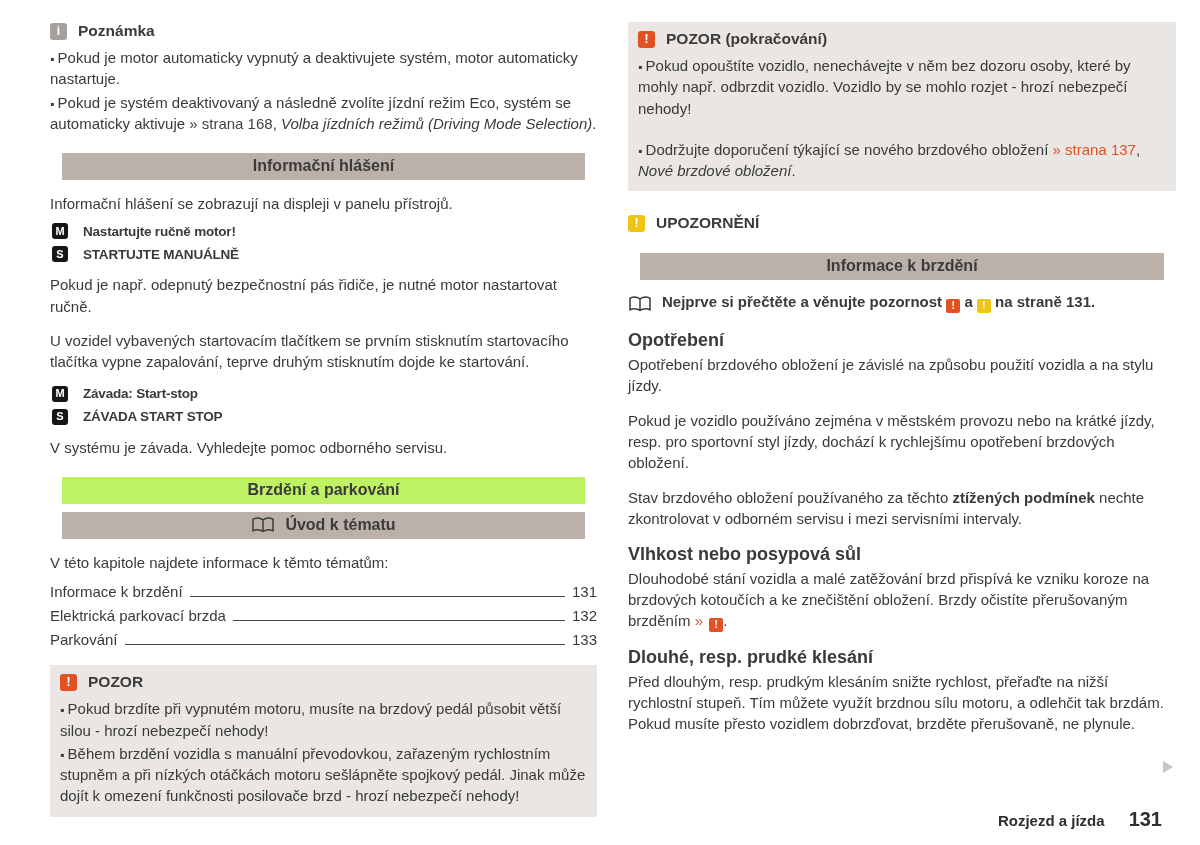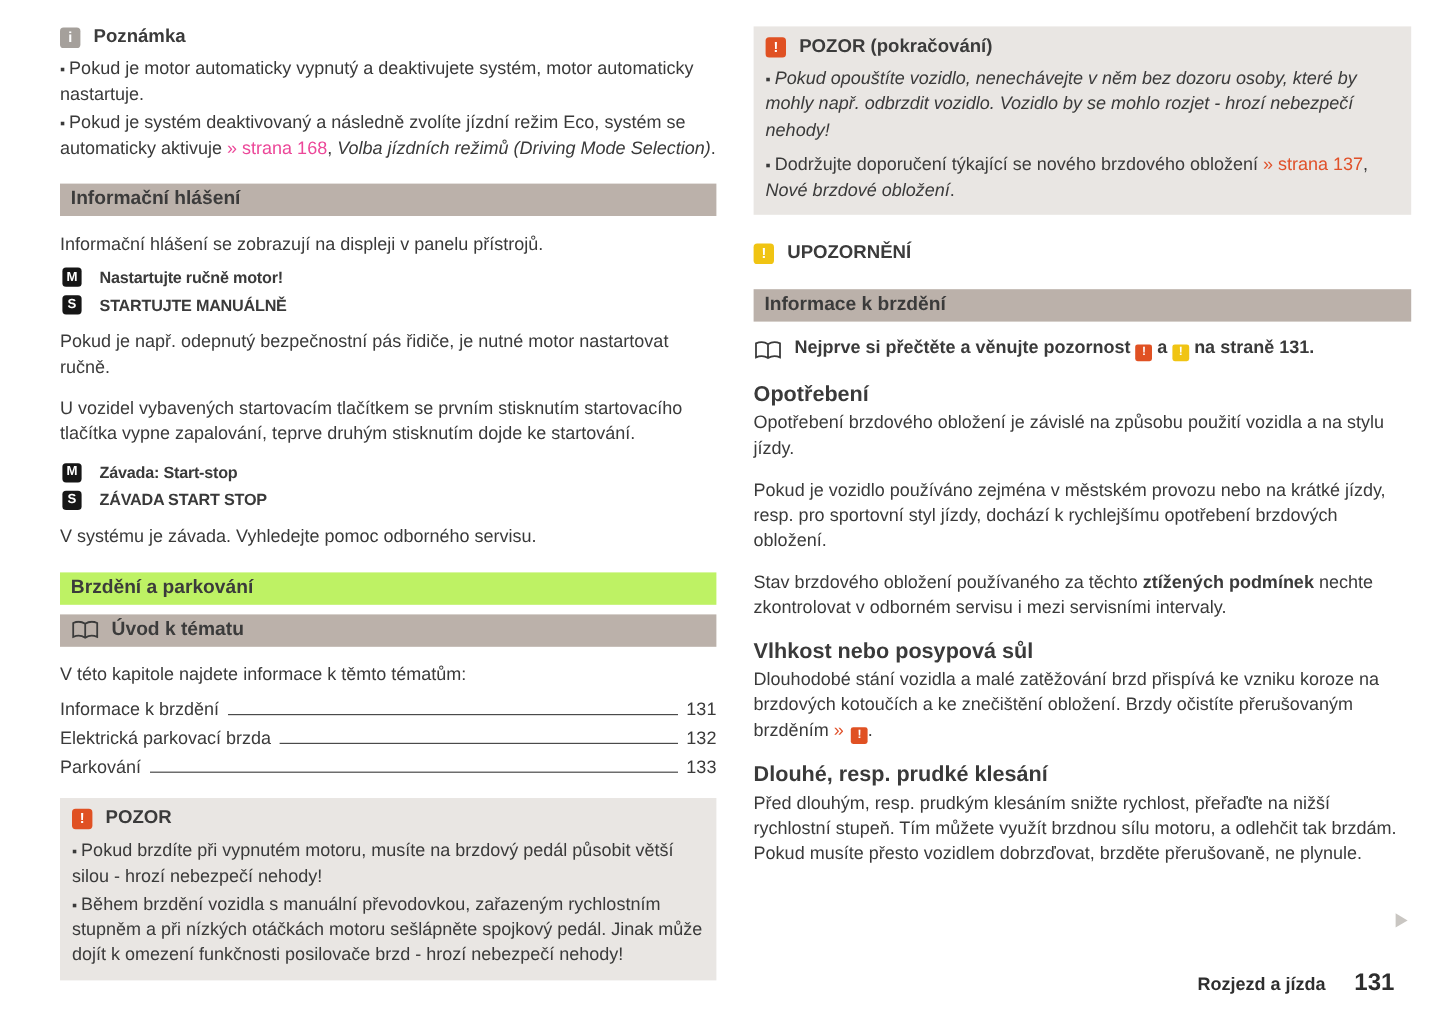--- a/index.html
+++ b/index.html
@@ -21,34 +21,34 @@
   .whitebox p.body:last-child,.graybox p.body:last-child{margin-bottom:0;}
 
   .icon-sq{display:inline-flex;align-items:center;justify-content:center;flex:0 0 auto;
     width:17px;height:17px;border-radius:3px;color:#fff;font-weight:bold;font-size:12px;line-height:1;}
   .icon-note{background:#a5a09b;font-style:normal;}
   .icon-caution{background:#e05123;}
   .icon-warning{background:#f0c413;}
   .icon-inline{width:14px;height:14px;font-size:10px;border-radius:2px;vertical-align:-2px;display:inline-flex;}
 
   .bar{background:#bbb1aa;color:#3b3b3b;font-weight:bold;font-size:16px;
-    padding:4px 9px 5px;margin:0 0 13px;display:flex;align-items:center;gap:10px;}
+    padding:4px 9px 5px;margin:0 12px 13px;display:flex;align-items:center;gap:10px;justify-content:center;}
   .bar-green{background:#bef264;margin-bottom:8px;}
 
   .ind-row{display:flex;align-items:center;gap:15px;margin:0 0 7px;padding-left:2px;}
   .ind-icon{display:inline-flex;align-items:center;justify-content:center;width:16px;height:16px;
     border-radius:3px;background:#161616;color:#fff;font-weight:bold;font-size:11px;line-height:1;}
   .ind-text{font-weight:bold;font-size:13.5px;letter-spacing:-0.2px;}
   .ind-group{margin:2px 0 12px;}
 
   .toc{margin:0 0 17px;}
   .toc-row{display:flex;align-items:baseline;font-size:15px;margin-bottom:7px;cursor:pointer;}
   .toc-leader{flex:1;border-bottom:1px solid #4a4a4a;margin:0 7px 3px 7px;}
   .subhead{font-weight:bold;font-size:18px;line-height:1.42;margin:0;}
-  .link-green{color:#ec4899;text-decoration:none;cursor:pointer;}
+  .link-green{color:#404040;text-decoration:none;cursor:pointer;}
   .link-orange{color:#e0512a;text-decoration:none;cursor:pointer;}
   .readfirst{display:flex;align-items:flex-end;gap:10px;font-weight:bold;font-size:15px;margin:0 0 15px;}
   .book-svg{flex:0 0 auto;margin-top:1px;}
   .inline-gap{display:inline-block;width:2px;}
 
   .footer{position:absolute;right:38px;bottom:14px;display:flex;align-items:baseline;gap:24px;}
   .footer-section{font-weight:bold;font-size:15px;color:#2e2e2e;}
   .footer-page{font-weight:bold;font-size:20px;color:#2e2e2e;}
 
   .next-arrow{position:absolute;right:27px;bottom:72px;width:0;height:0;
@@ -145,21 +145,21 @@
 
   </div>
 
   <div class="col col-right">
 
     <div class="graybox">
       <div class="box-title">
         <span class="icon-sq icon-caution">!</span>
         <span>POZOR (pokračování)</span>
       </div>
-      <p class="body bullet" style="margin-bottom:8px;font-style:italic;">Pokud opouštíte vozidlo, nenechávejte v něm bez dozoru osoby, které by mohly např. odbrzdit vozidlo. Vozidlo by se mohlo rozjet - hrozí nebezpečí nehody!</p>
+      <p class="body bullet" style="margin-bottom:20px;">Pokud opouštíte vozidlo, nenechávejte v něm bez dozoru osoby, které by mohly např. odbrzdit vozidlo. Vozidlo by se mohlo rozjet - hrozí nebezpečí nehody!</p>
       <p class="body bullet" style="margin-bottom:0;"><span>Dodržujte doporučení týkající se nového brzdového obložení </span><span class="link-orange">» strana 137</span><span>, </span><i>Nové brzdové obložení</i><span>.</span></p>
     </div>
 
     <div class="whitebox" style="margin-top:23px;">
       <div class="box-title">
         <span class="icon-sq icon-warning">!</span>
         <span>UPOZORNĚNÍ</span>
       </div>
     </div>
 

